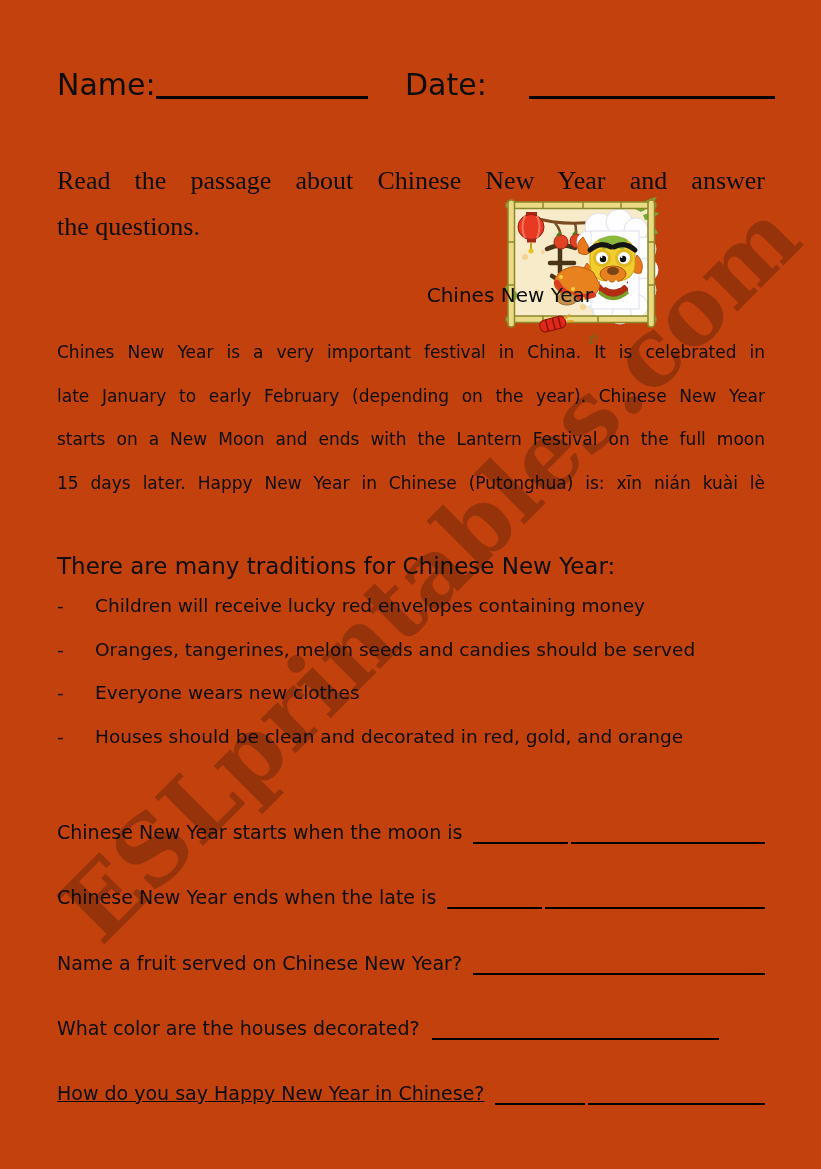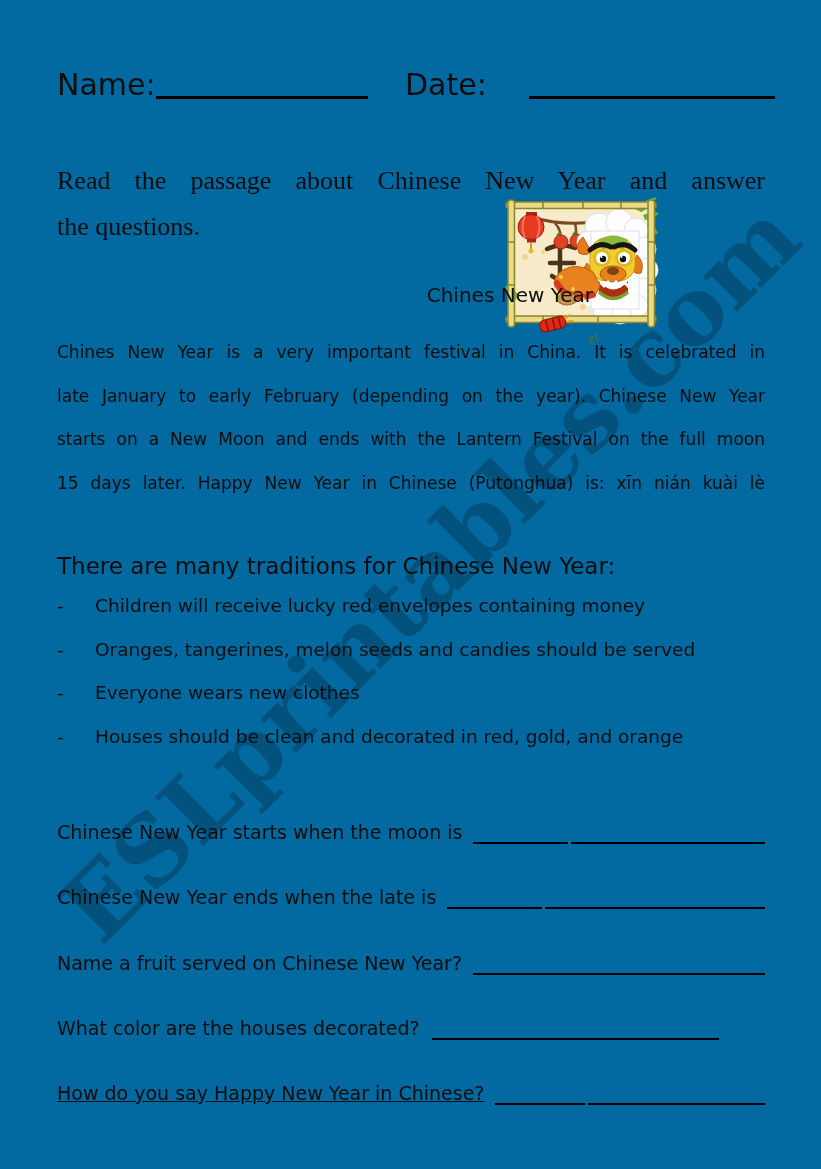--- a/index.html
+++ b/index.html
@@ -1,19 +1,19 @@
 <!DOCTYPE html>
 <html><head>
 <meta charset="utf-8">
 <style>
   html,body{margin:0;padding:0;background:#888;}
   #page{
     position:relative;
     width:821px;height:1169px;
-    background:#0369a1;
+    background:#c2410c;
     overflow:hidden;
     font-family:"DejaVu Sans", sans-serif;
     color:#0d0d0d;
   }
   
   .field{position:absolute;display:flex;align-items:flex-end;}
   .field-label{font-size:30px;line-height:34px;}
   .field-blank{border-bottom:3px solid #000;margin-bottom:3px;}
   #name-field{left:57px;top:68px;}
   #name-field .field-blank{width:212px;}

